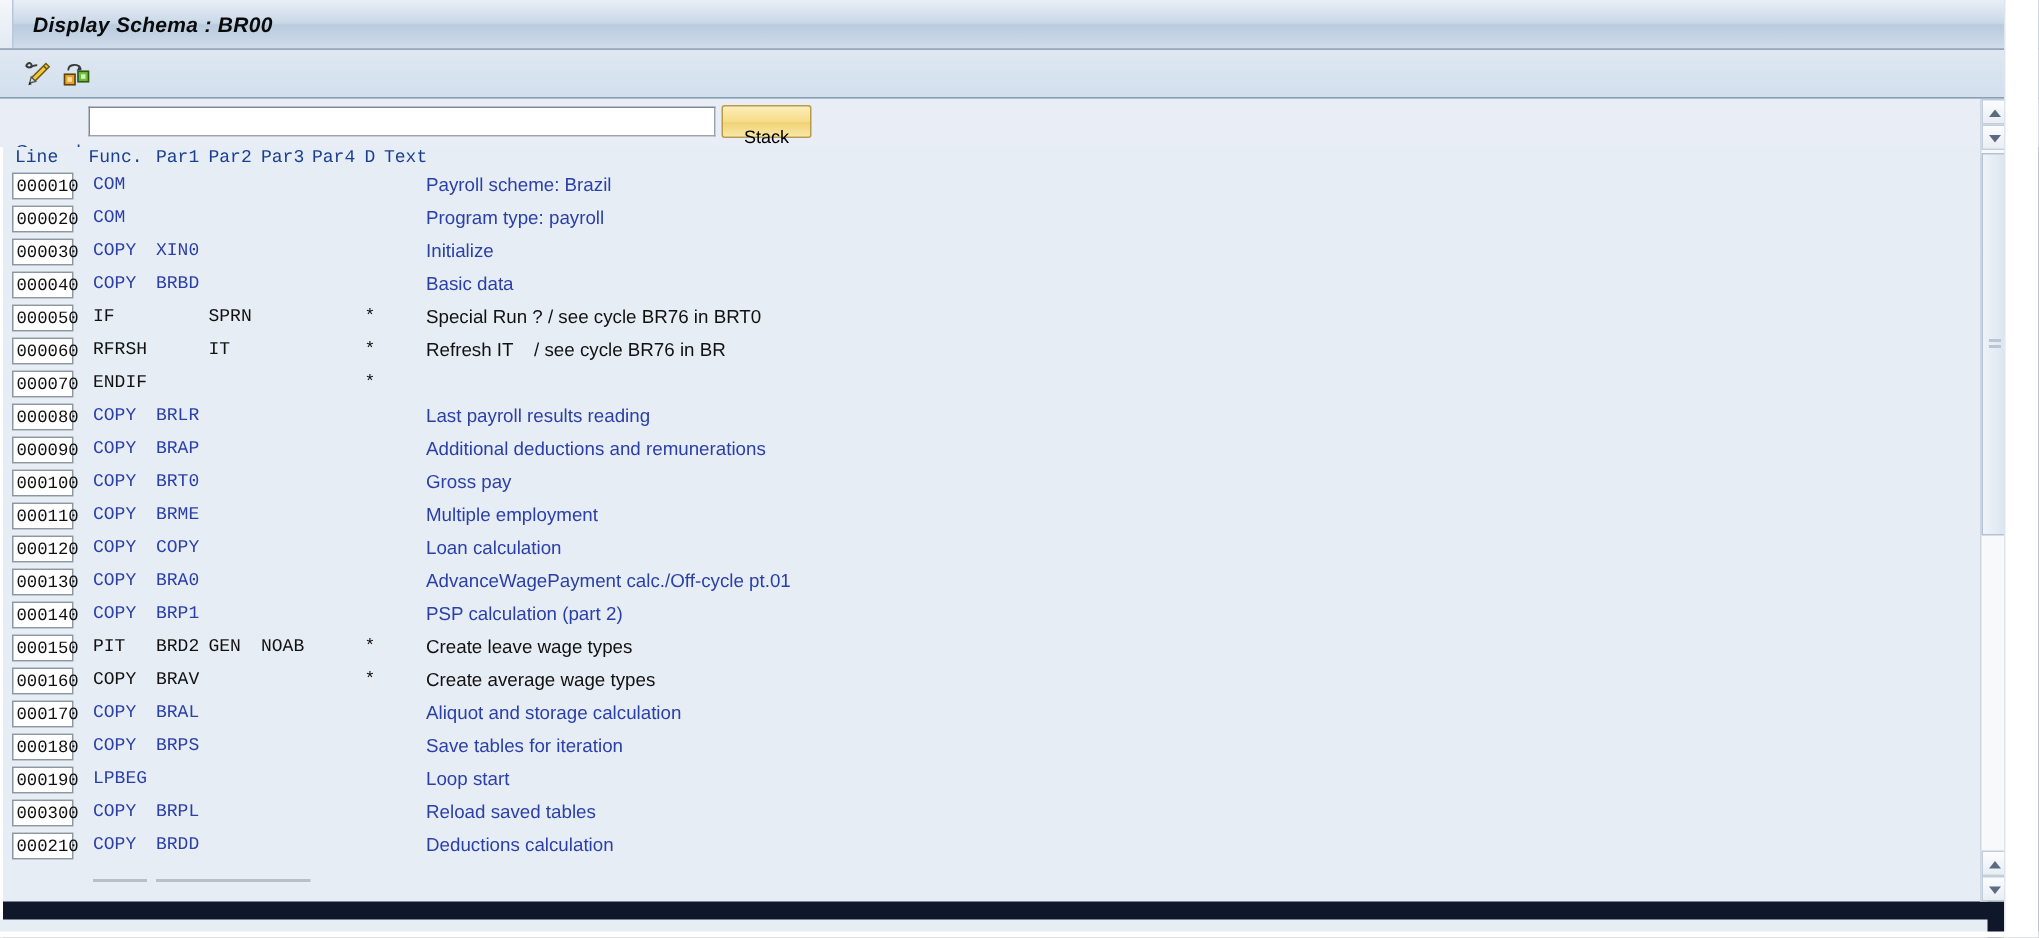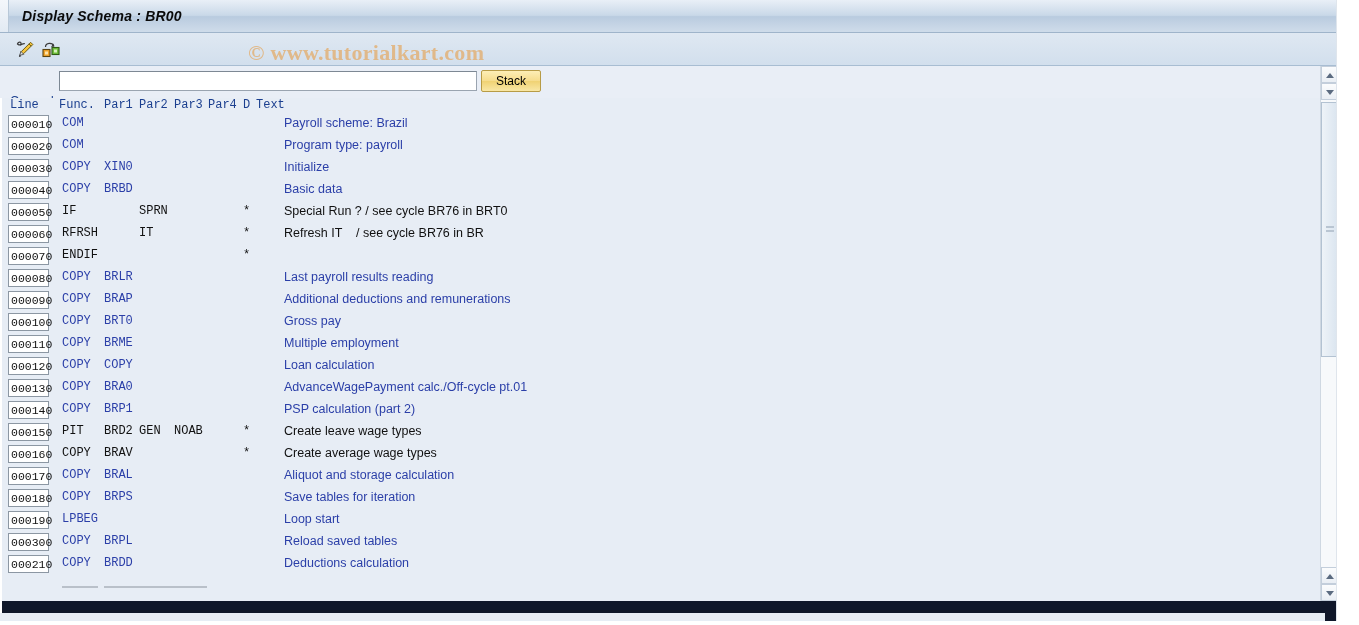--- a/index.html
+++ b/index.html
@@ -73,21 +73,21 @@
     border-top-color:#7d8894;border-left-color:#7d8894;
     background:#ffffff;
     font-family:"Liberation Sans", sans-serif;font-size:12px;
     color:#000;padding:0 3px;box-sizing:border-box;outline:none;
   }
   .stack-btn{
     position:absolute;left:481px;top:4px;width:60px;height:22px;
     background:linear-gradient(to bottom,#fdeeb6 0%,#f6dc8c 50%,#f0d273 51%,#f9e7a5 100%);
     border:1px solid #b79b46;border-radius:2px;
     font-family:"Liberation Sans", sans-serif;font-size:12px;color:#000;
-    cursor:pointer;padding:0;line-height:20px;
+    cursor:pointer;padding:10px;line-height:20px;
   }
 
   
   .grid{
     position:absolute;left:0;top:98px;width:1325px;height:503px;
     background:#e7edf5;
     overflow:hidden;
   }
   .hdr{
     position:relative;height:16px;width:100%;
@@ -213,21 +213,20 @@
         <path d="M5.5 9 C5.5 4.5 12.5 4.0 13.8 8.2" fill="none" stroke="#3a3a3a" stroke-width="1.2"></path>
         <path d="M13.2 5.4 l1.2 3.2 -3.3 .5 z" fill="#3a3a3a"></path>
         <rect x="3" y="11.5" width="7" height="7" fill="#f0a32a" stroke="#5a4412" stroke-width="1.1"></rect>
         <rect x="5" y="13.5" width="3" height="3" fill="#fde3a8"></rect>
         <rect x="12" y="9.5" width="7" height="7" fill="#6fbf3a" stroke="#2f5a16" stroke-width="1.1"></rect>
         <rect x="14" y="11.5" width="3" height="3" fill="#d6f0bd"></rect>
       </svg>
     </div>
   </div>
 
-  <div class="watermark">© www.tutorialkart.com</div>
 
   <div class="cmdrow">
     <div class="cmd-label">Cmmnd</div>
     <input class="cmd-input" type="text" value="" style="">
     <button class="stack-btn">Stack</button>
   </div>
 
   <div class="grid">
 
     <div class="hdr">

